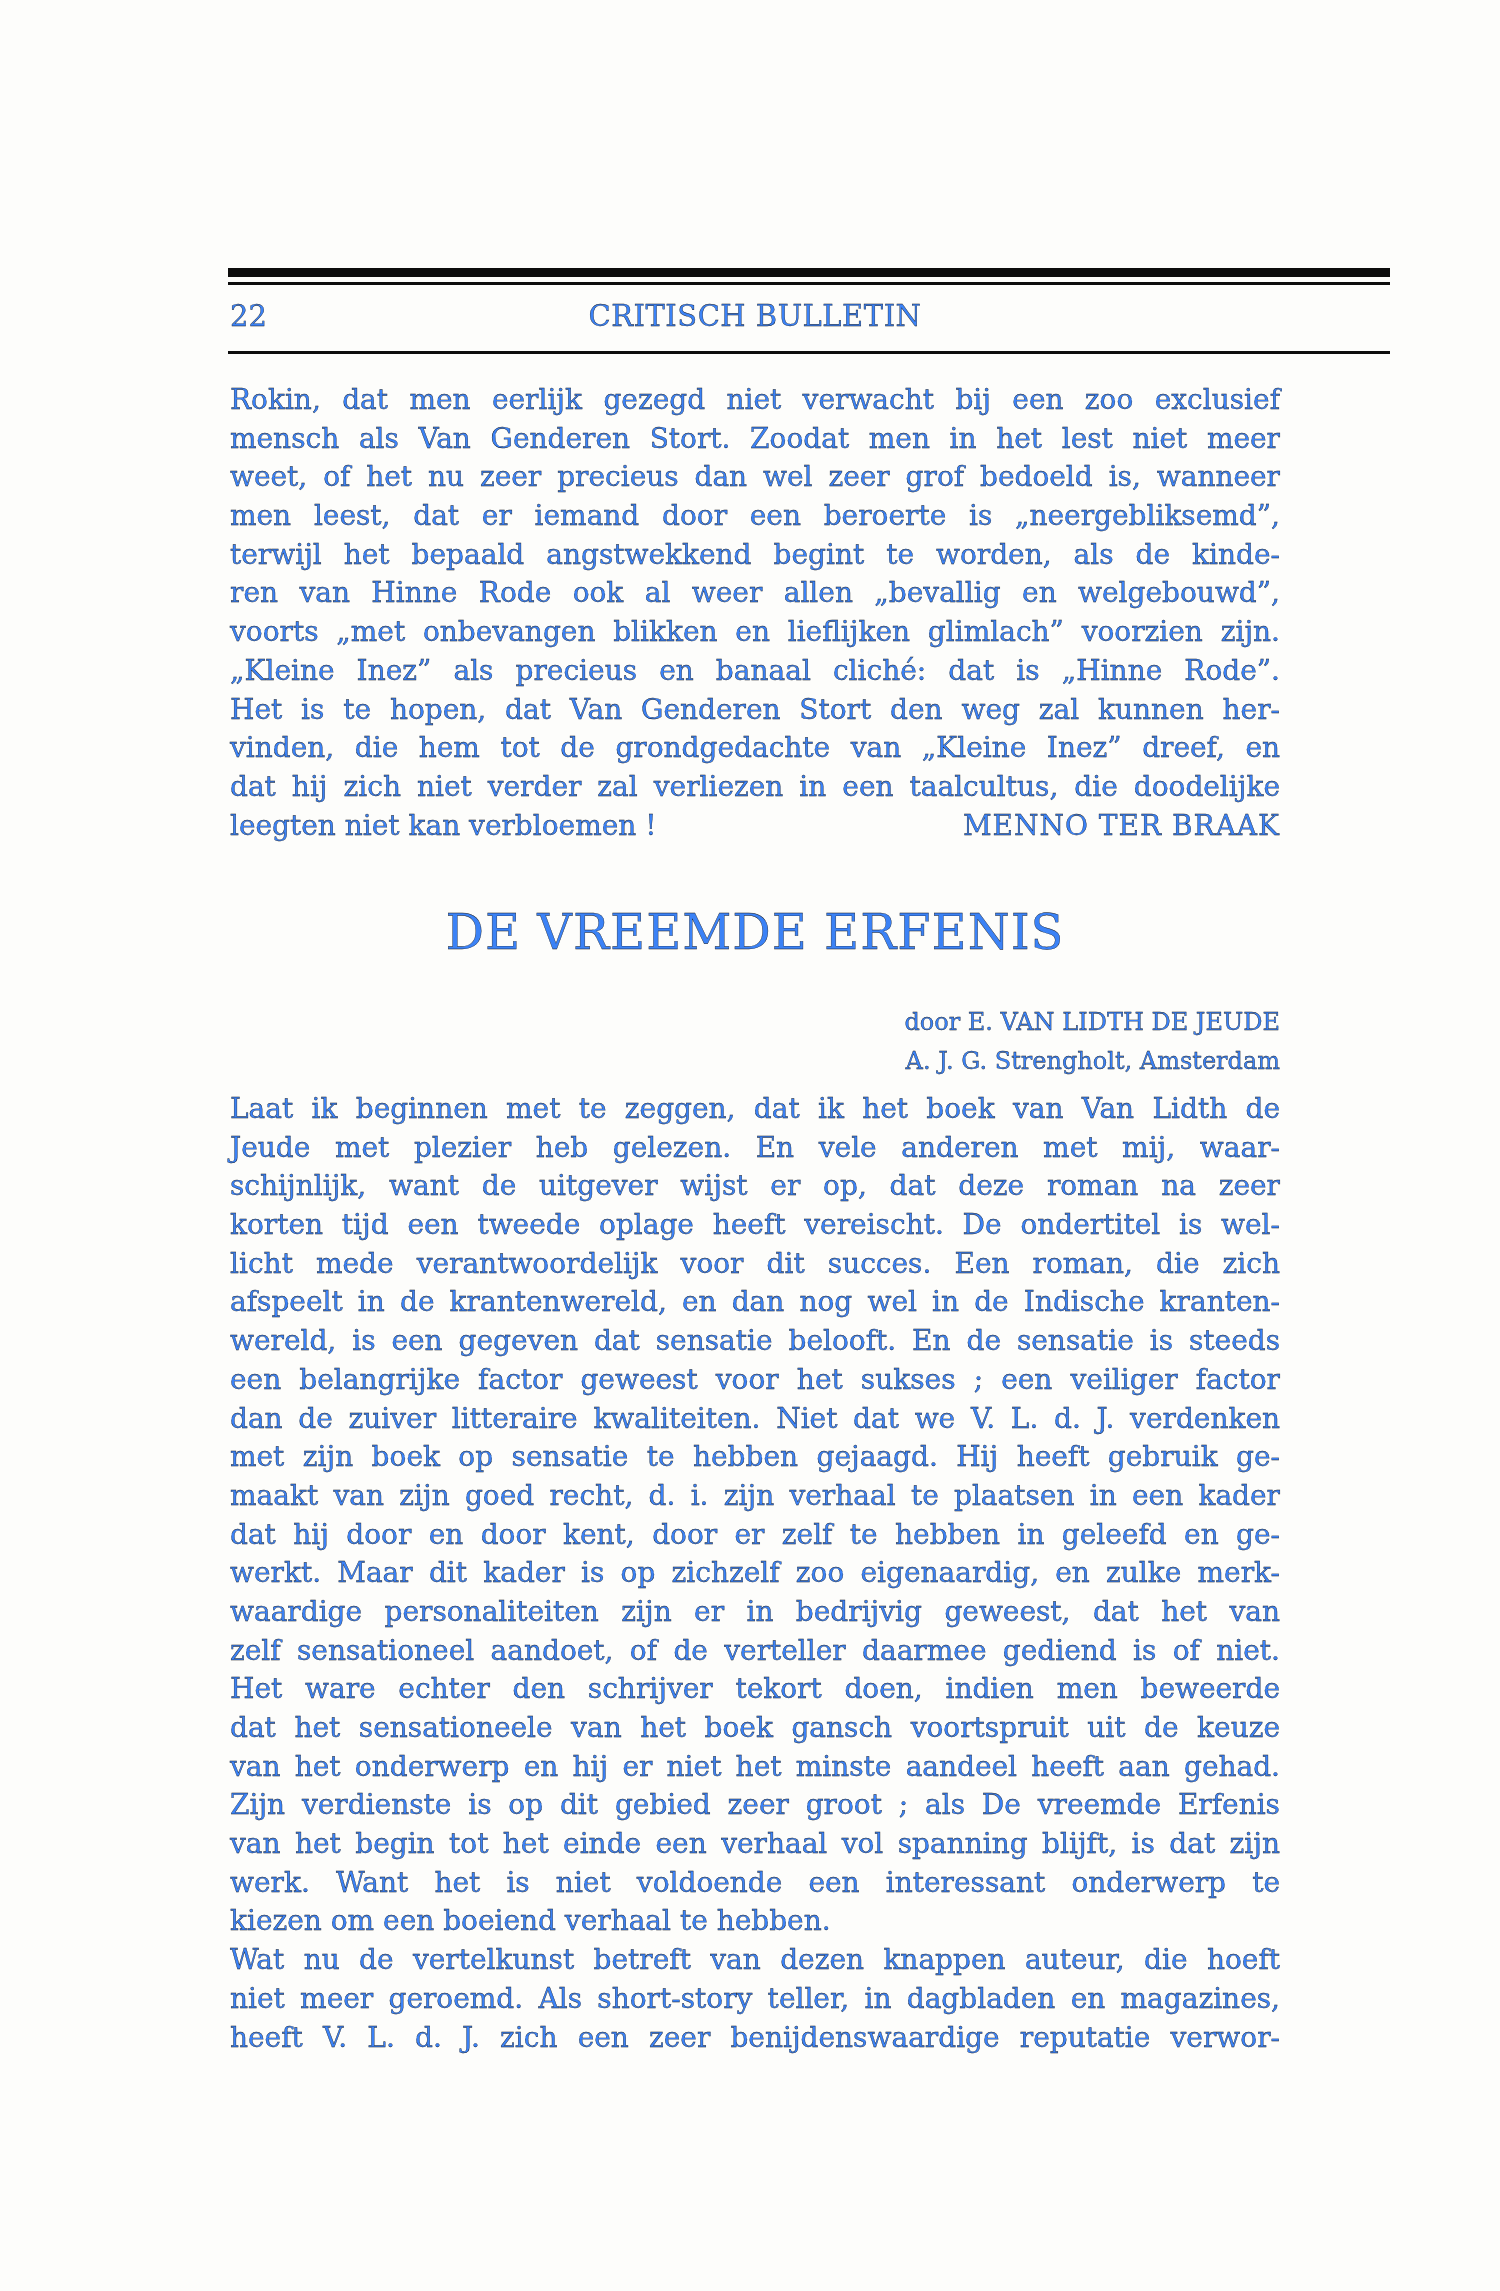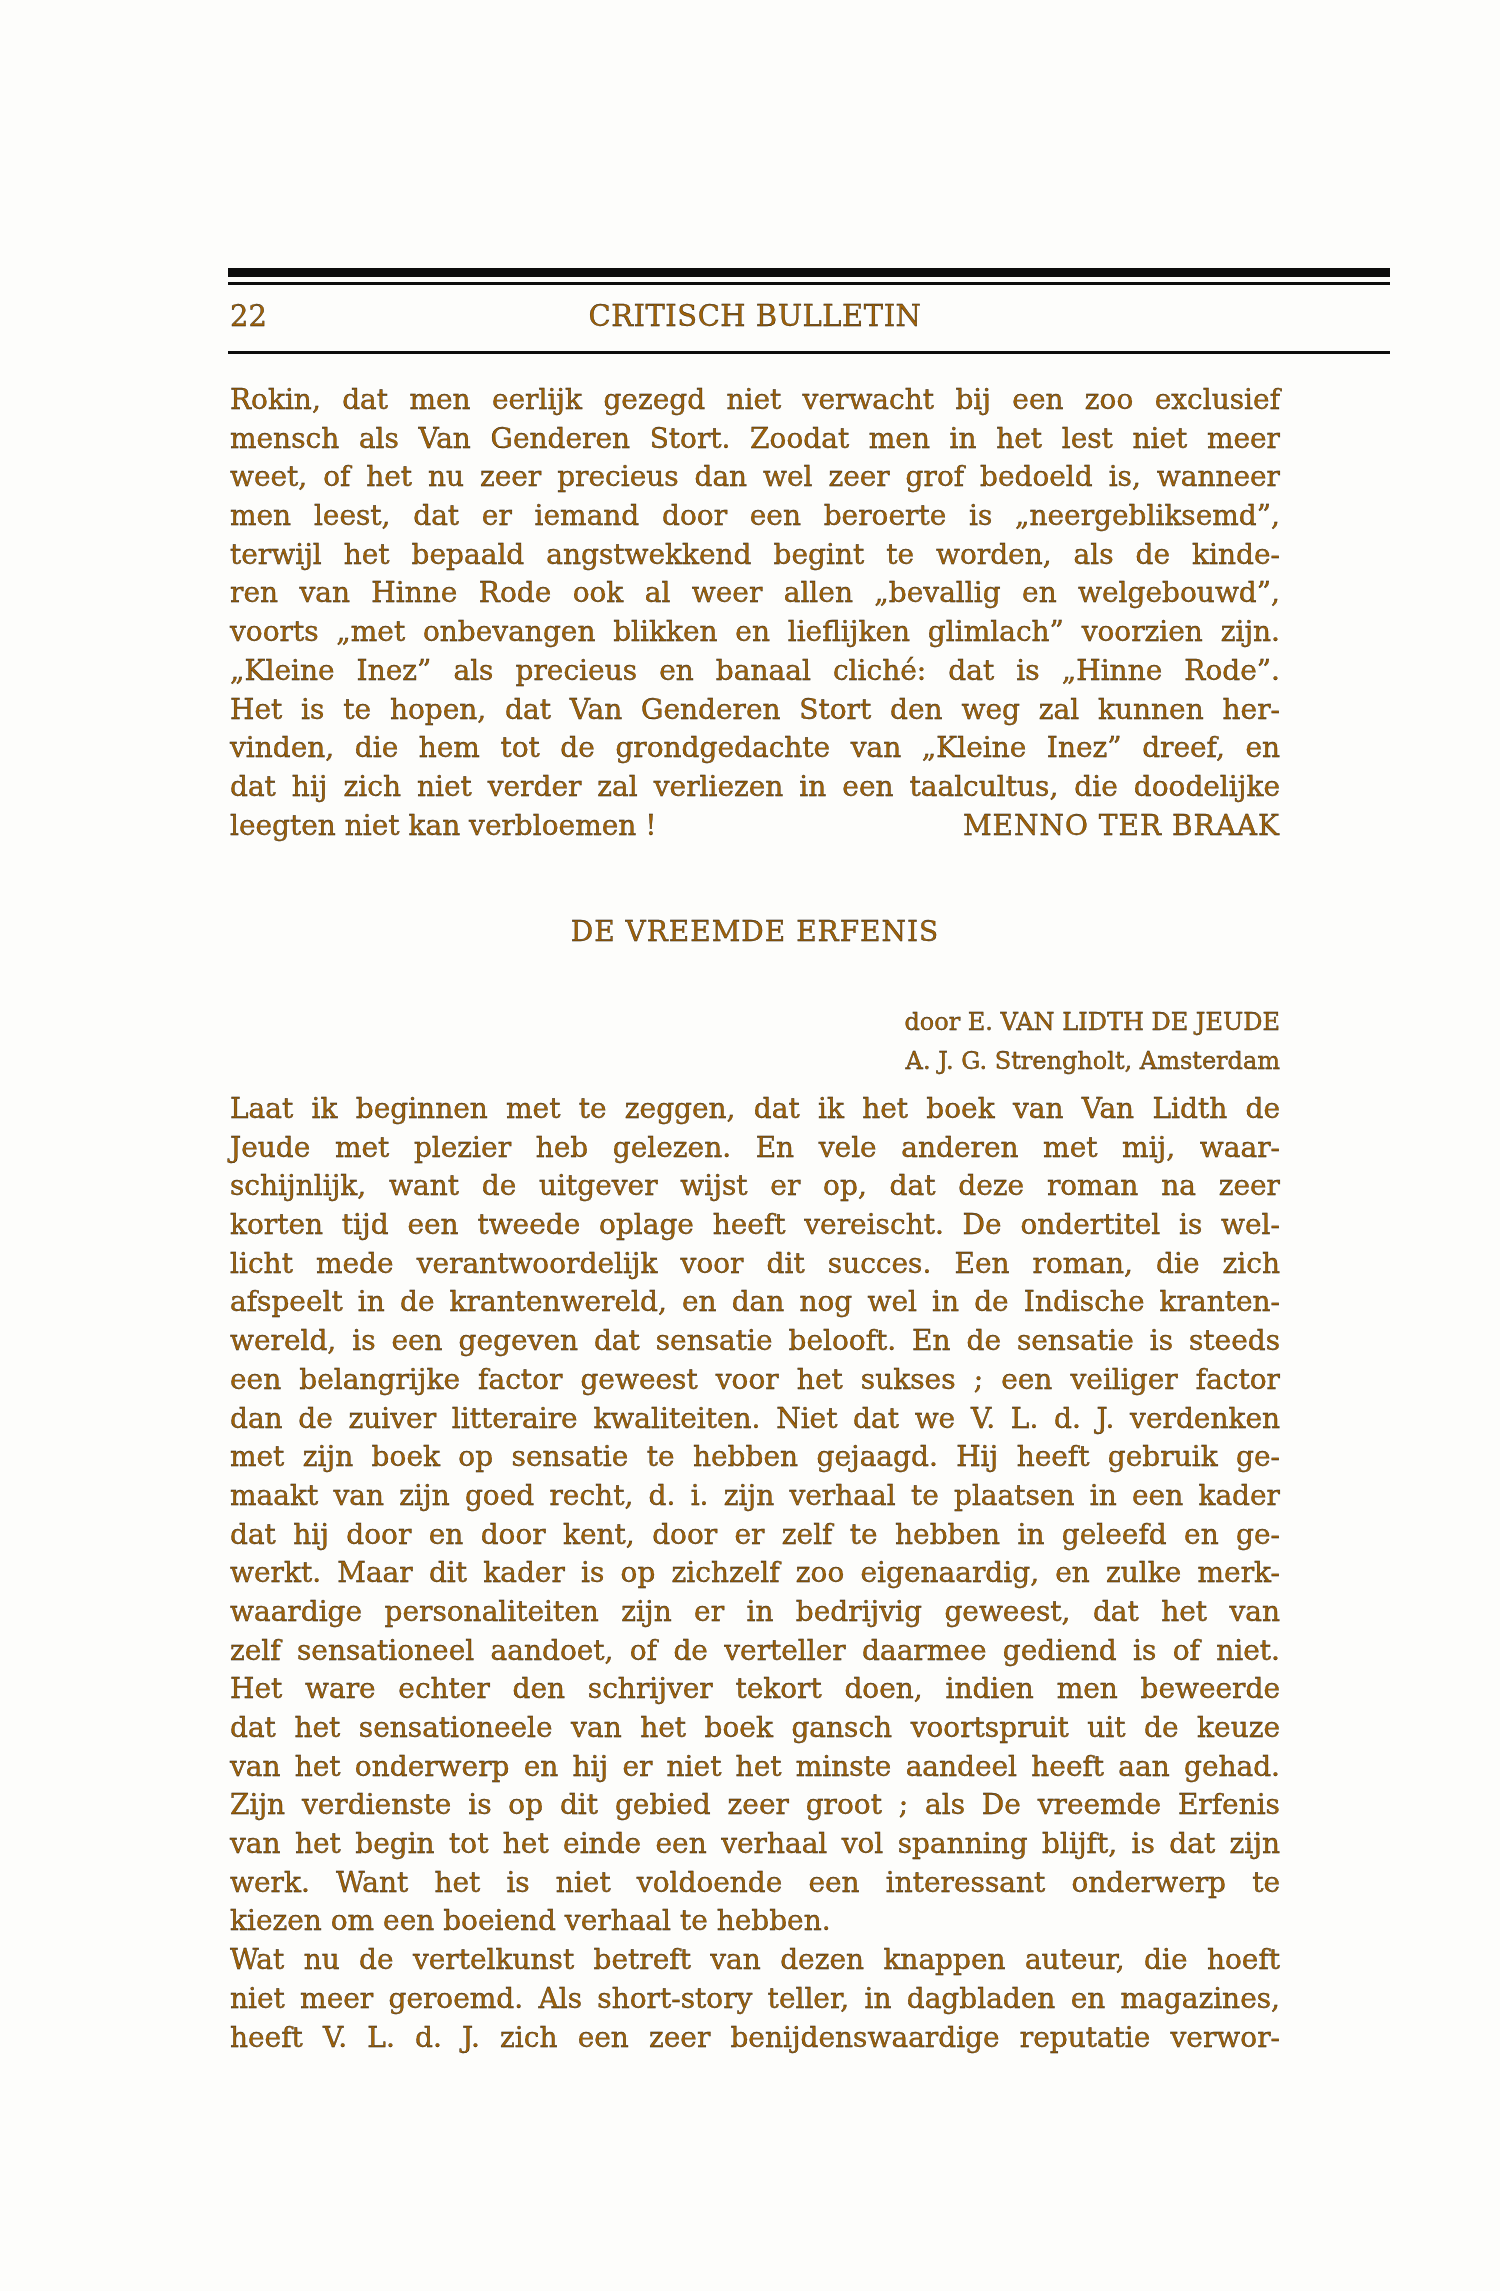--- a/index.html
+++ b/index.html
@@ -2,21 +2,21 @@
 <html><head>
 <meta charset="utf-8">
 <style>
   html,body{margin:0;padding:0;background:#e8e8e6;}
   .page{
     position:relative;
     width:1500px;height:2291px;
     margin:0 auto;
     background:#fdfdfb;
     font-family:"DejaVu Serif","Liberation Serif",serif;
-    color:#a16207;
+    color:#3b82f6;
     -webkit-text-stroke:0.35px #141414;
   }
   .rule{position:absolute;left:228px;width:1162px;background:#0d0d0d;}
   .rule-thick{top:268px;height:9px;}
   .rule-thin{top:282px;height:3px;}
   .rule-header-bottom{top:351px;height:3px;}
   .header-row{
     position:absolute;left:230px;top:296px;width:1050px;height:40px;
     font-size:29px;line-height:40px;
   }
@@ -30,21 +30,21 @@
     text-align:justify;text-align-last:justify;
   }
   .jline.natural{text-align:left;text-align-last:left;}
   .lastline-row{
     height:38.7px;line-height:38.7px;display:flex;
     justify-content:space-between;align-items:baseline;gap:28px;
   }
   .signature{letter-spacing:1px;font-size:28px;text-align:right;}
   .section-title{
     position:absolute;left:230px;top:910px;width:1050px;
-    text-align:center;font-size:28px;line-height:44px;letter-spacing:1px;
+    text-align:center;font-size:48px;line-height:44px;letter-spacing:1px;
     white-space:nowrap;
   }
   .byline{
     position:absolute;left:230px;top:1003px;width:1050px;
     text-align:right;font-size:24px;
   }
   .byline div{height:38.7px;line-height:38.7px;}
 </style>
 </head>
 <body>

